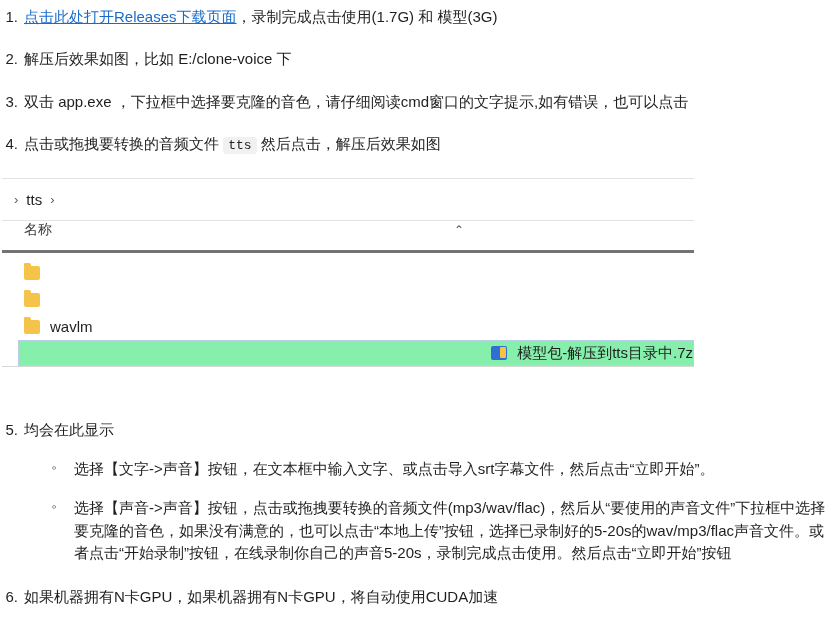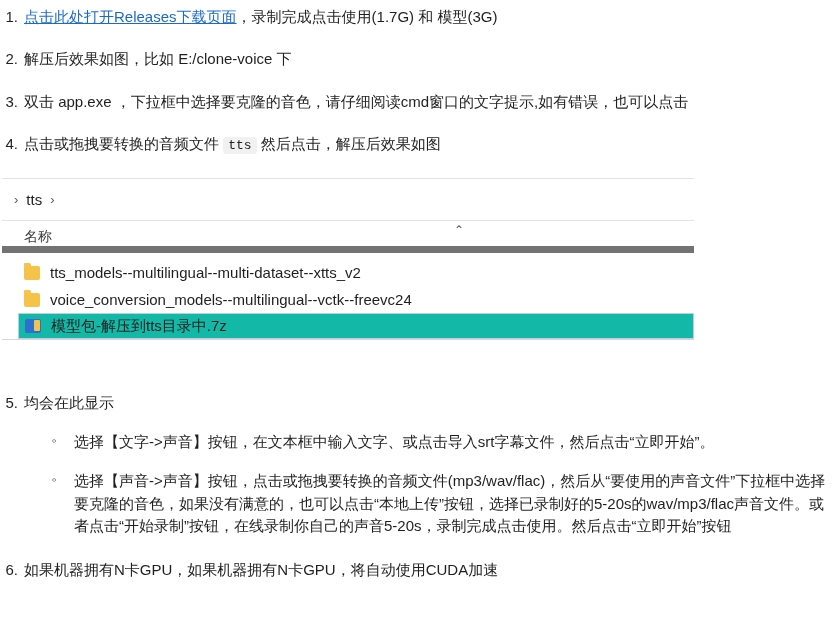--- a/index.html
+++ b/index.html
@@ -93,25 +93,25 @@
     padding: 0 8px;
     line-height: 1;
   }
   .crumb-label {
     font-size: 15px;
     color: #1f1f1f;
   }
   .col-header {
     position: relative;
     display: flex;
-    align-items: flex-end;
+    align-items: flex-start;
     height: 32px;
     padding-left: 22px;
     box-sizing: border-box;
-    border-bottom: 7px solid #737373;
+    border-bottom: 3px solid #737373;
     color: #3c3c3c;
     font-size: 14px;
   }
   .col-header .sort-caret {
     position: absolute;
     left: 452px;
     top: 2px;
     font-size: 12px;
     color: #5a5a5a;
   }
@@ -121,27 +121,28 @@
   .frow {
     display: flex;
     align-items: center;
     height: 27px;
     padding-left: 22px;
     box-sizing: border-box;
     font-size: 15px;
     color: #1f1f1f;
   }
   .frow.selected {
-    background: #14b8a6;
+    background: #86efac;
     border: 1px solid #b9cfe8;
     margin-left: 16px;
     padding-left: 6px;
     height: 26px;
     width: 676px;
     box-sizing: border-box;
+    justify-content: flex-end;
   }
   .ficon {
     flex: 0 0 16px;
     width: 16px;
     height: 14px;
     margin-right: 10px;
     position: relative;
   }
   .folder {
     background: #f5c24a;
@@ -246,28 +247,30 @@
 
     <div class="col-header">
       <span>名称</span>
       <span class="sort-caret">⌃</span>
     </div>
 
     <div class="flist">
 
       <div class="frow">
         <span class="ficon folder"></span>
-        <span>tts_models--multilingual--multi-dataset--xtts_v2</span>
       </div>
 
       <div class="frow">
         <span class="ficon folder"></span>
-        <span>voice_conversion_models--multilingual--vctk--freevc24</span>
       </div>
 
+      <div class="frow">
+        <span class="ficon folder"></span>
+        <span>wavlm</span>
+      </div>
 
       <div class="frow selected">
         <span class="ficon archive"></span>
         <span>模型包-解压到tts目录中.7z</span>
       </div>
 
     </div>
   </div>
 
   <div class="explorer-bottom"></div>

